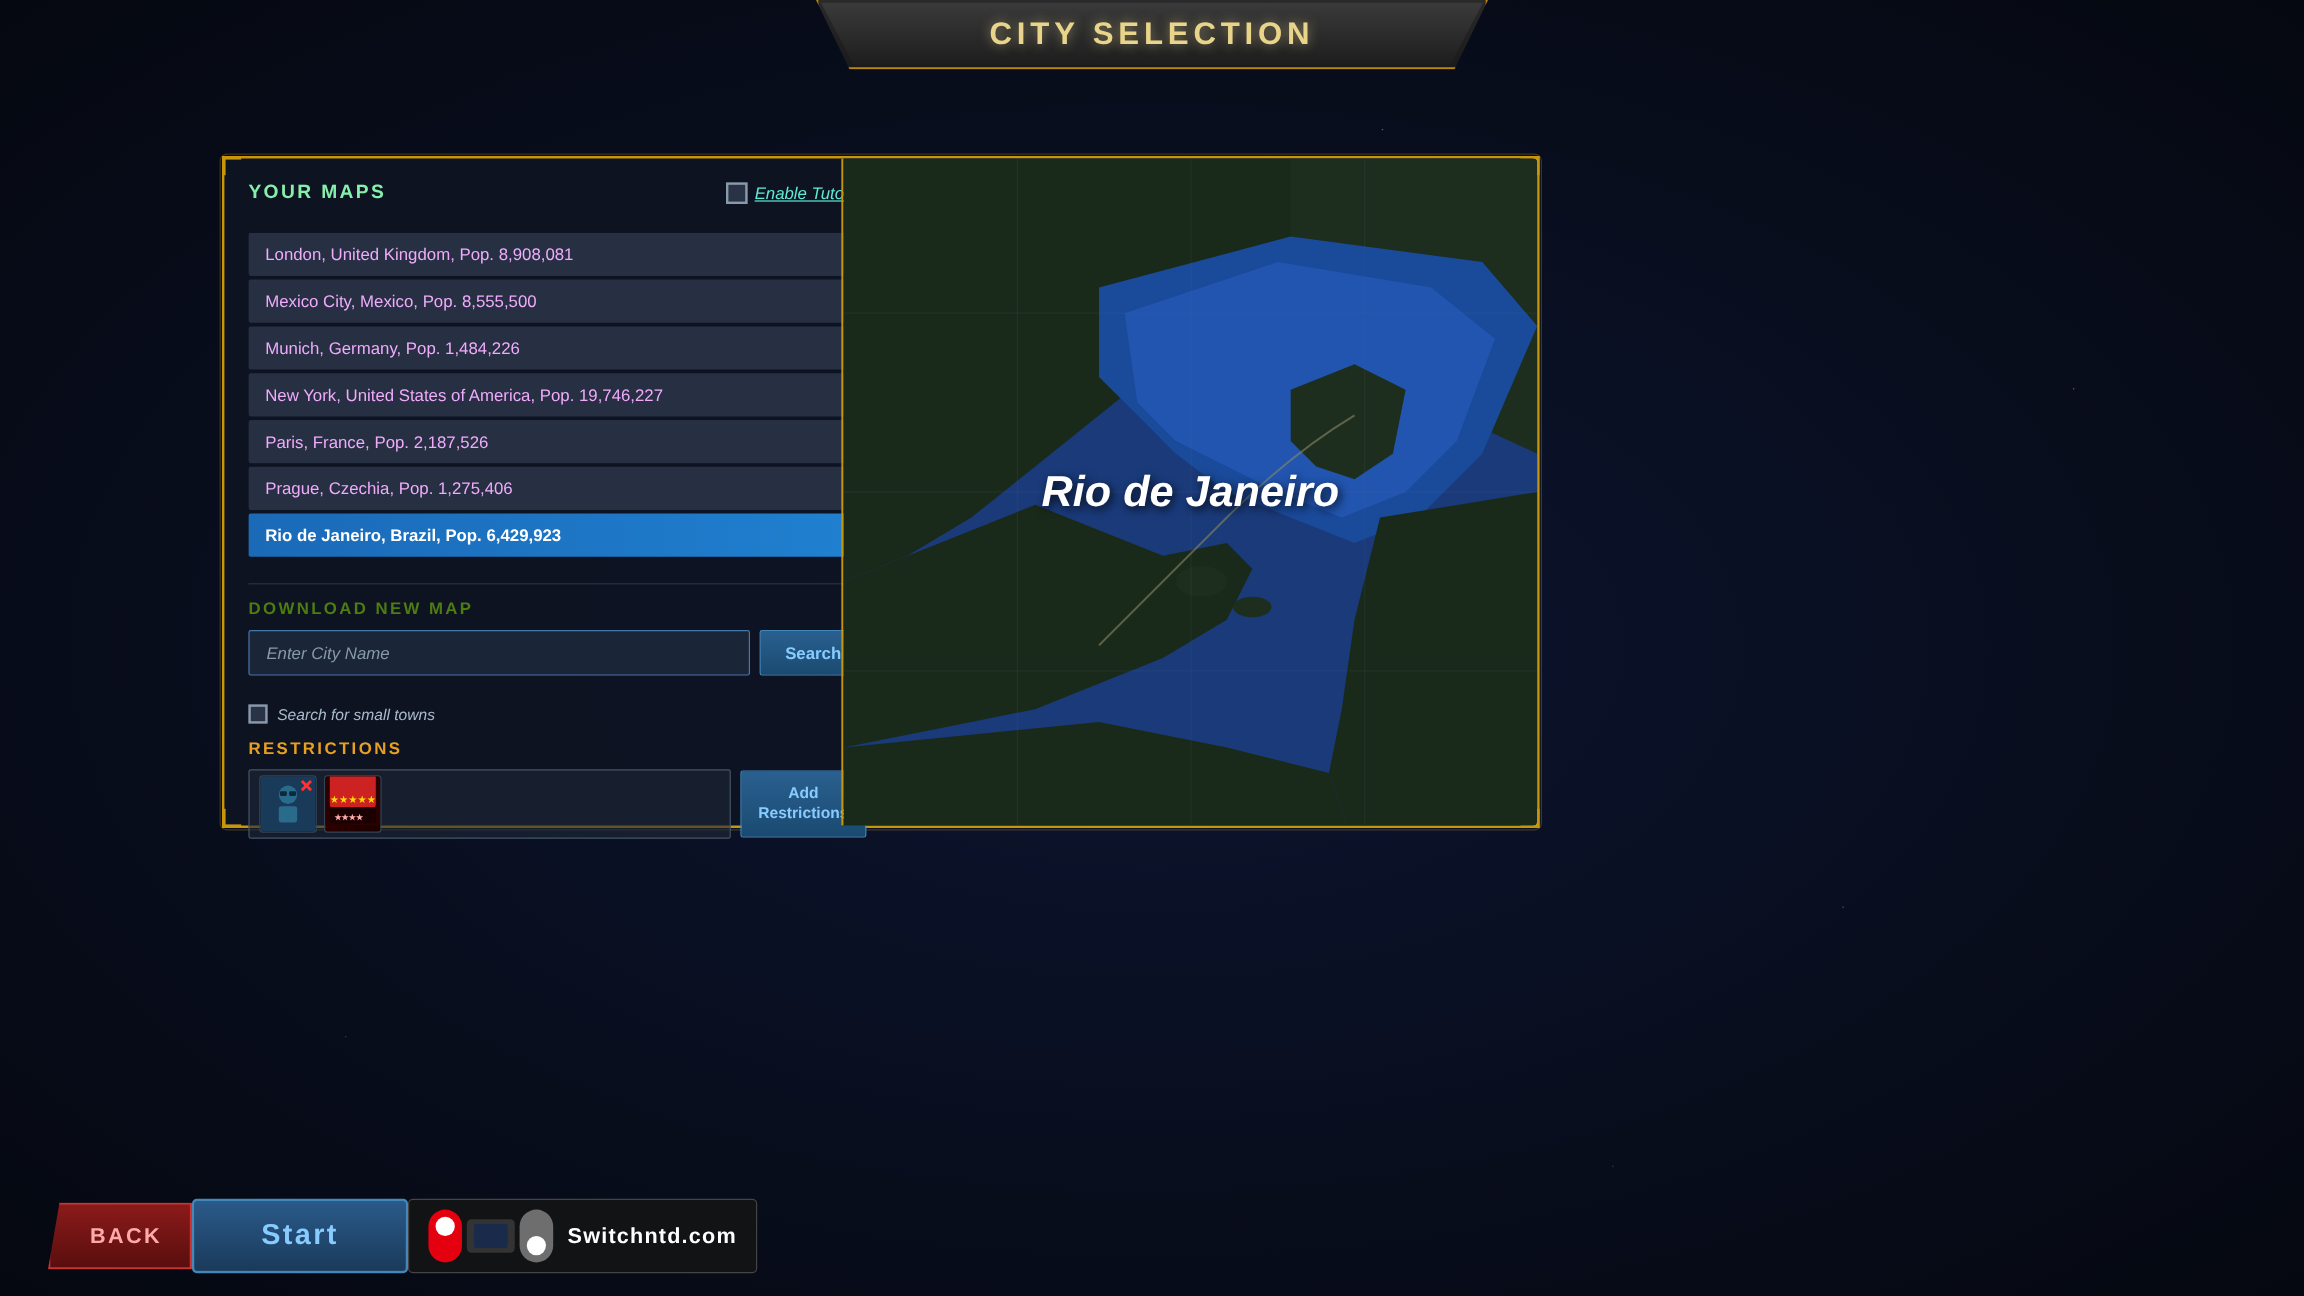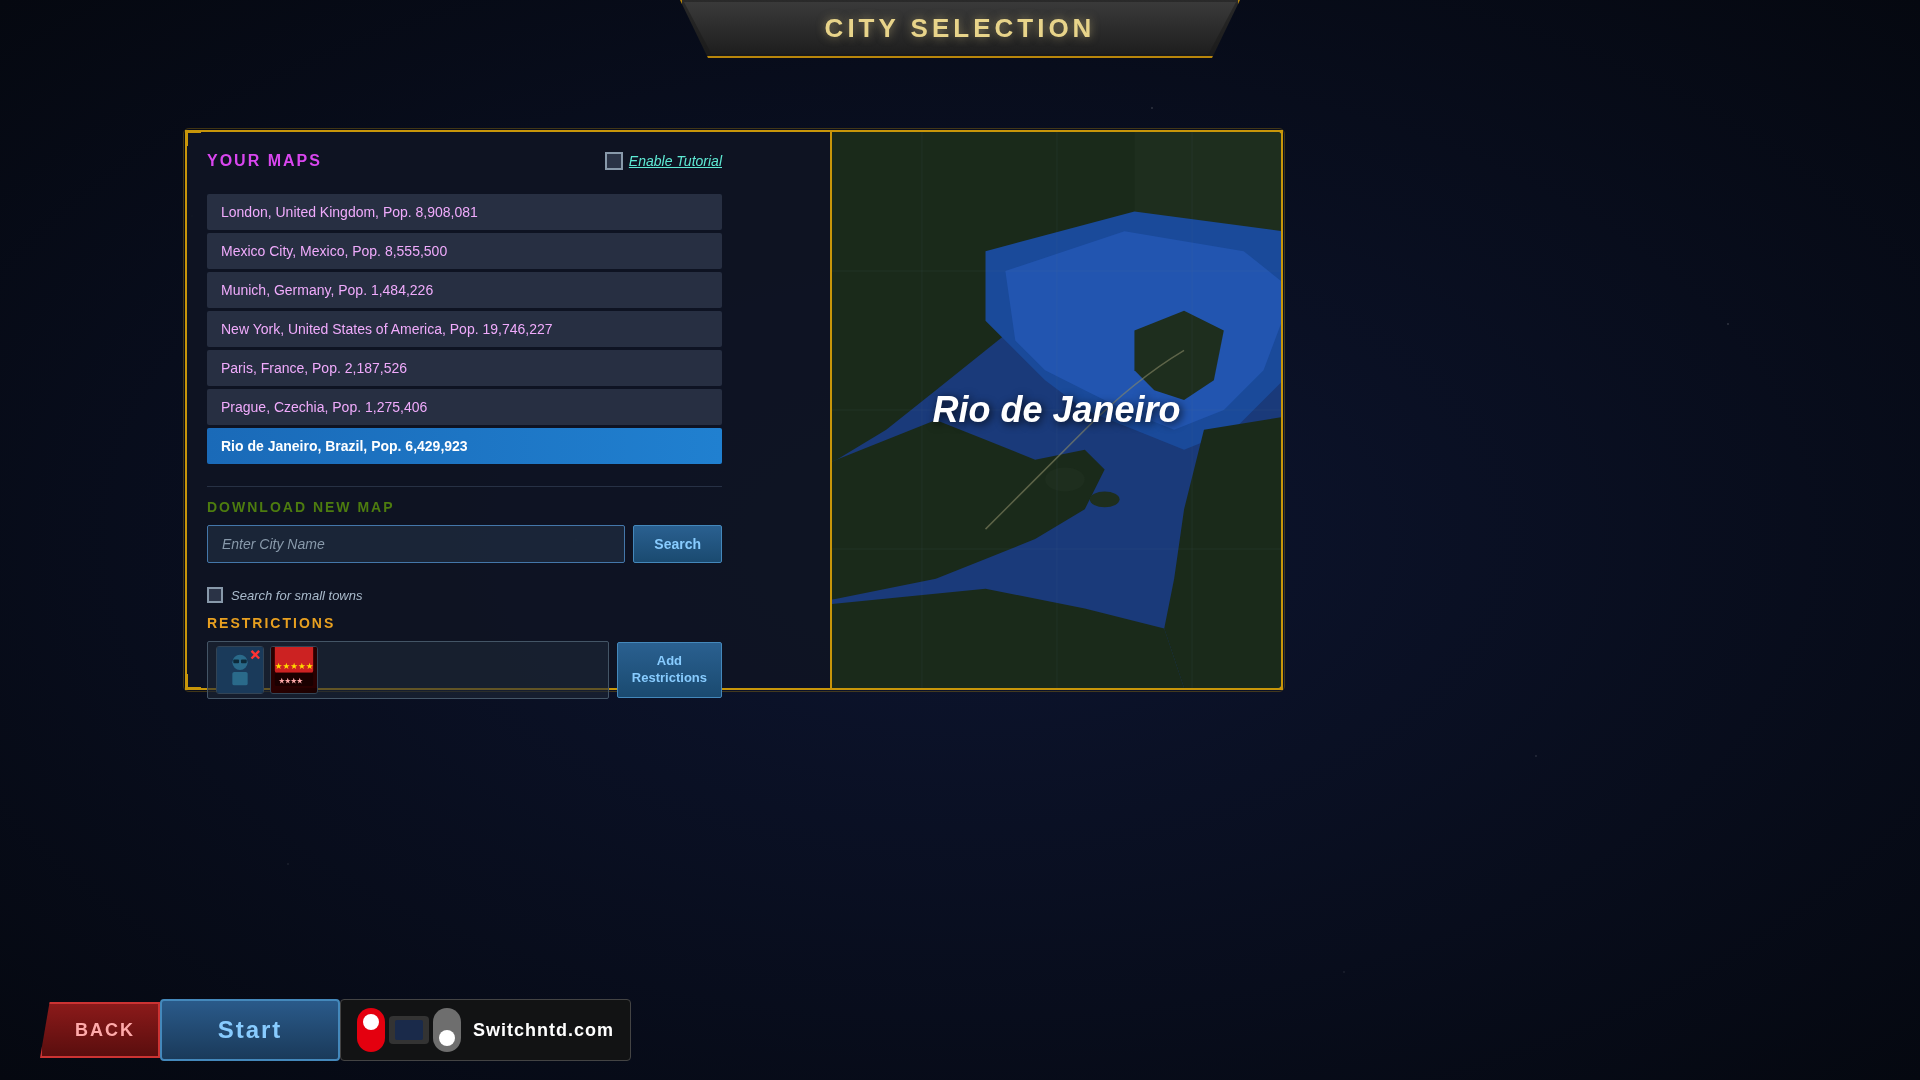--- a/index.html
+++ b/index.html
@@ -90,21 +90,21 @@
     .left-panel {
       position: absolute;
       left: 0;
       top: 0;
       width: 555px;
       height: 100%;
       padding: 20px;
     }
 
     .your-maps-label {
-      color: #d946ef;
+      color: #86efac;
       font-size: 16px;
       font-weight: bold;
       letter-spacing: 2px;
       margin-bottom: 12px;
     }
 
     .enable-tutorial {
       position: absolute;
       top: 20px;
       right: 20px;
@@ -277,21 +277,21 @@
       text-align: center;
       min-width: 75px;
       line-height: 1.3;
     }
 
     
     .right-panel {
       position: absolute;
       right: 0;
       top: 0;
-      width: 451px;
+      width: 580px;
       height: 100%;
       border-left: 2px solid #c8960a;
       overflow: hidden;
       border-radius: 0 4px 4px 0;
     }
 
     .map-container {
       width: 100%;
       height: 100%;
       background: #0d1f3c;

